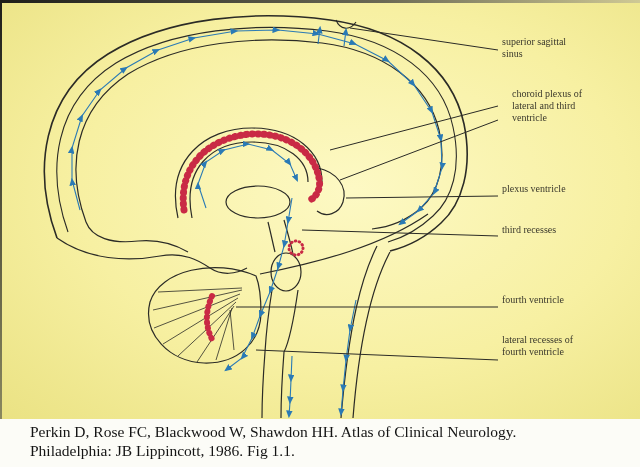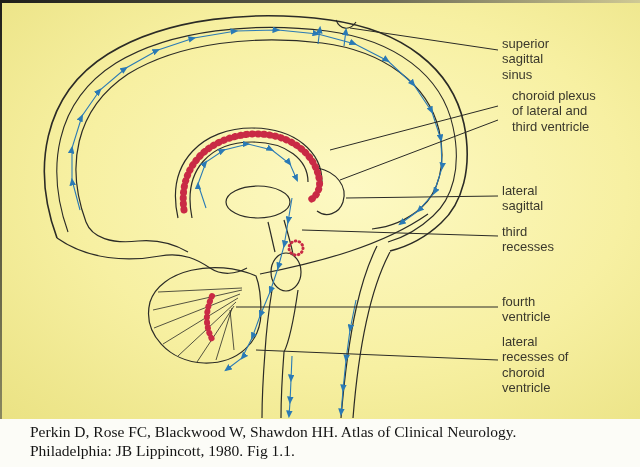--- a/index.html
+++ b/index.html
@@ -9,22 +9,22 @@
     position:absolute;top:0;left:0;width:640px;height:420px;
     background:radial-gradient(ellipse at 55% 45%, #fdf9c4 0%, #f7f0a2 55%, #eae283 100%);
   }
   .scan-edge-top{position:absolute;top:0;left:0;width:640px;height:3px;
     background:linear-gradient(90deg,#1e1e1a,#6b6a55 60%,#cfc995);}
   .scan-edge-left{position:absolute;top:0;left:0;width:2px;height:420px;
     background:linear-gradient(#1e1e1a,#8a885f);}
   svg.figure{position:absolute;top:0;left:0;}
   .anat-label{
     position:absolute;
-    font-family:Liberation Sans, sans-serif;
-    font-size:13px;line-height:1.18;color:#3a382c;
+    font-family:Liberation Serif, serif;
+    font-size:10px;line-height:1.18;color:#3a382c;
   }
   .lbl-0{left:502px;top:36px;width:72px;}
   .lbl-1{left:502px;top:88px;width:86px;margin-left:10px;}
   .lbl-2{left:502px;top:183px;width:72px;}
   .lbl-3{left:502px;top:224px;width:72px;}
   .lbl-4{left:502px;top:294px;width:72px;}
   .lbl-5{left:502px;top:334px;width:78px;}
   .caption-area{
     position:absolute;left:0;top:419px;width:640px;height:48px;
     background:#fcfcf7;color:#141414;
@@ -99,27 +99,27 @@
         <line x1="498" y1="120" x2="340" y2="180"></line>
         <line x1="498" y1="196" x2="346" y2="198"></line>
         <line x1="498" y1="236" x2="302" y2="230"></line>
         <line x1="498" y1="307" x2="236" y2="307"></line>
         <line x1="498" y1="360" x2="256" y2="350"></line>
       </g>
     </svg>
 
     <div class="anat-label lbl-0">superior sagittal sinus</div>
     <div class="anat-label lbl-1">choroid plexus of lateral and third ventricle</div>
-    <div class="anat-label lbl-2">lateral sagittal</div>
+    <div class="anat-label lbl-2">plexus ventricle</div>
     <div class="anat-label lbl-3">third recesses</div>
     <div class="anat-label lbl-4">fourth ventricle</div>
-    <div class="anat-label lbl-5">lateral recesses of choroid ventricle</div>
+    <div class="anat-label lbl-5">lateral recesses of fourth ventricle</div>
 
     <div class="scan-edge-top"></div>
     <div class="scan-edge-left"></div>
   </div>
 
   <div class="caption-area">
     <div>Perkin D, Rose FC, Blackwood W, Shawdon HH. Atlas of Clinical Neurology.</div>
-    <div>Philadelphia: JB Lippincott, 1980. Fig 1.1.</div>
+    <div>Philadelphia: JB Lippincott, 1986. Fig 1.1.</div>
   </div>
 
 </div>
 
 </body></html>

